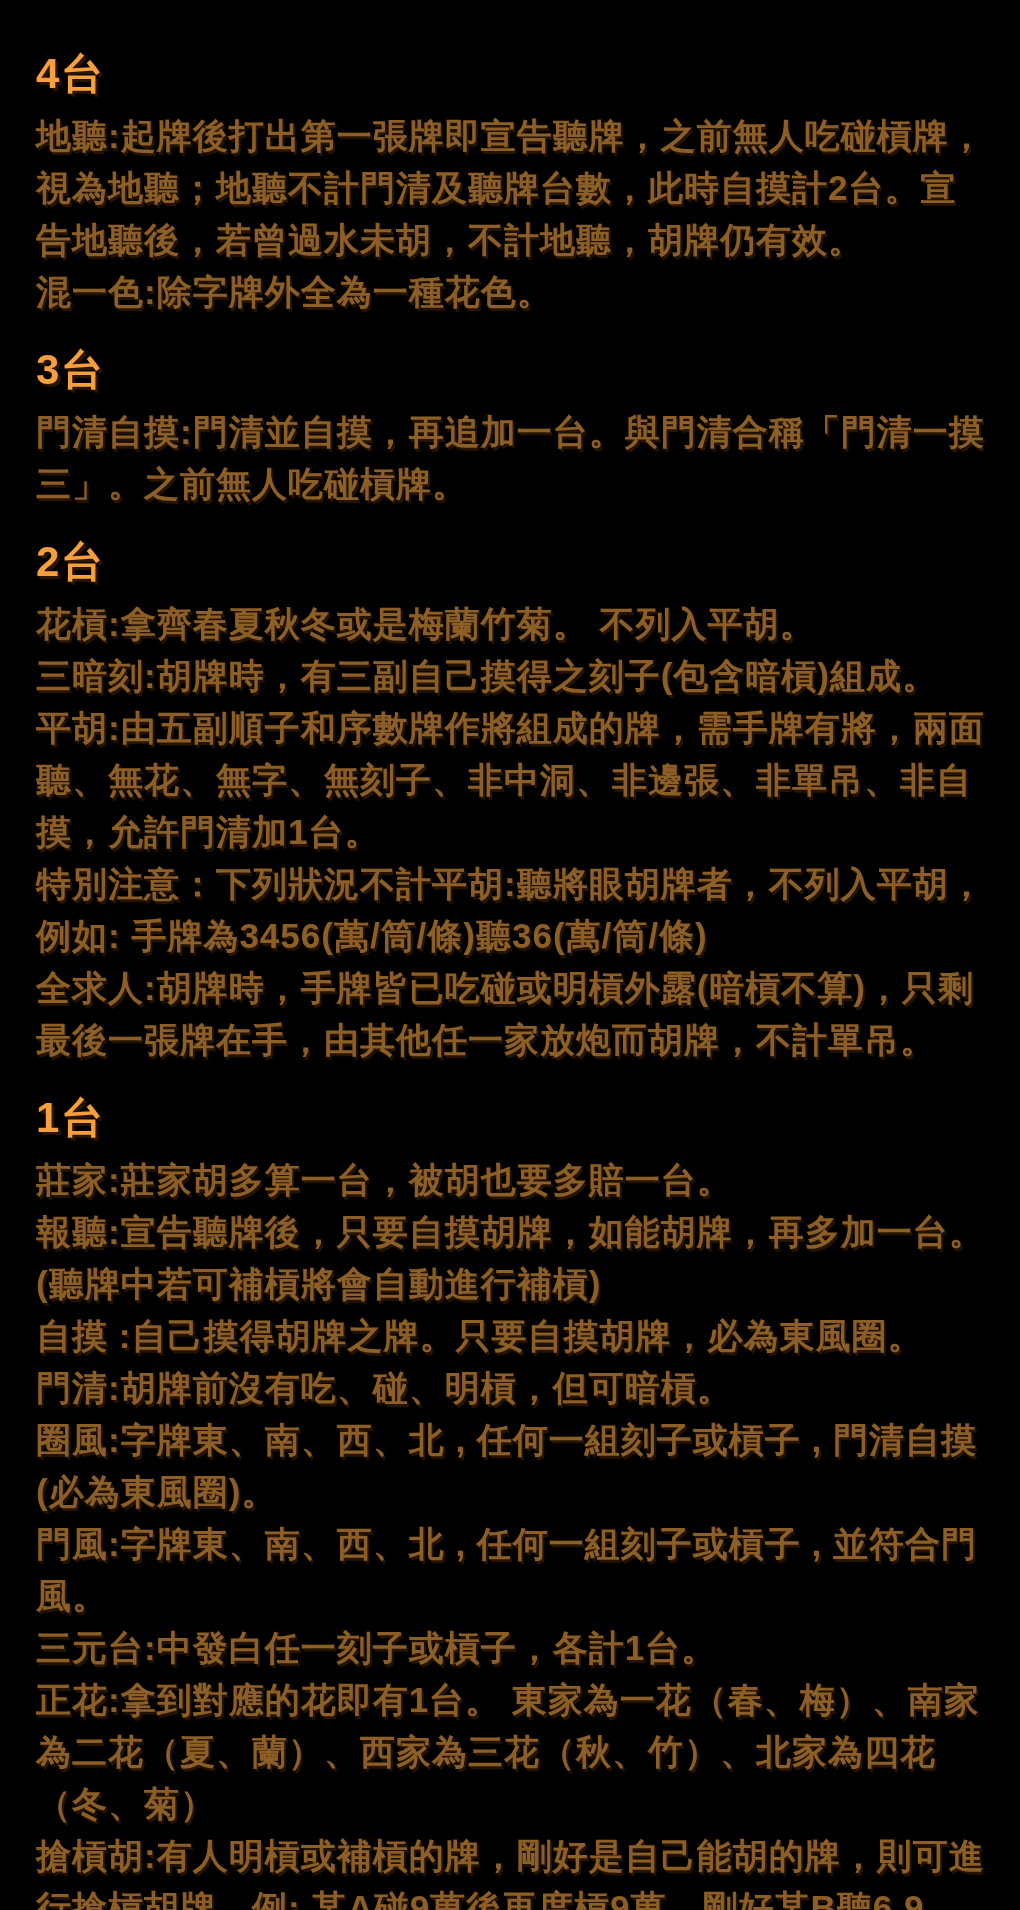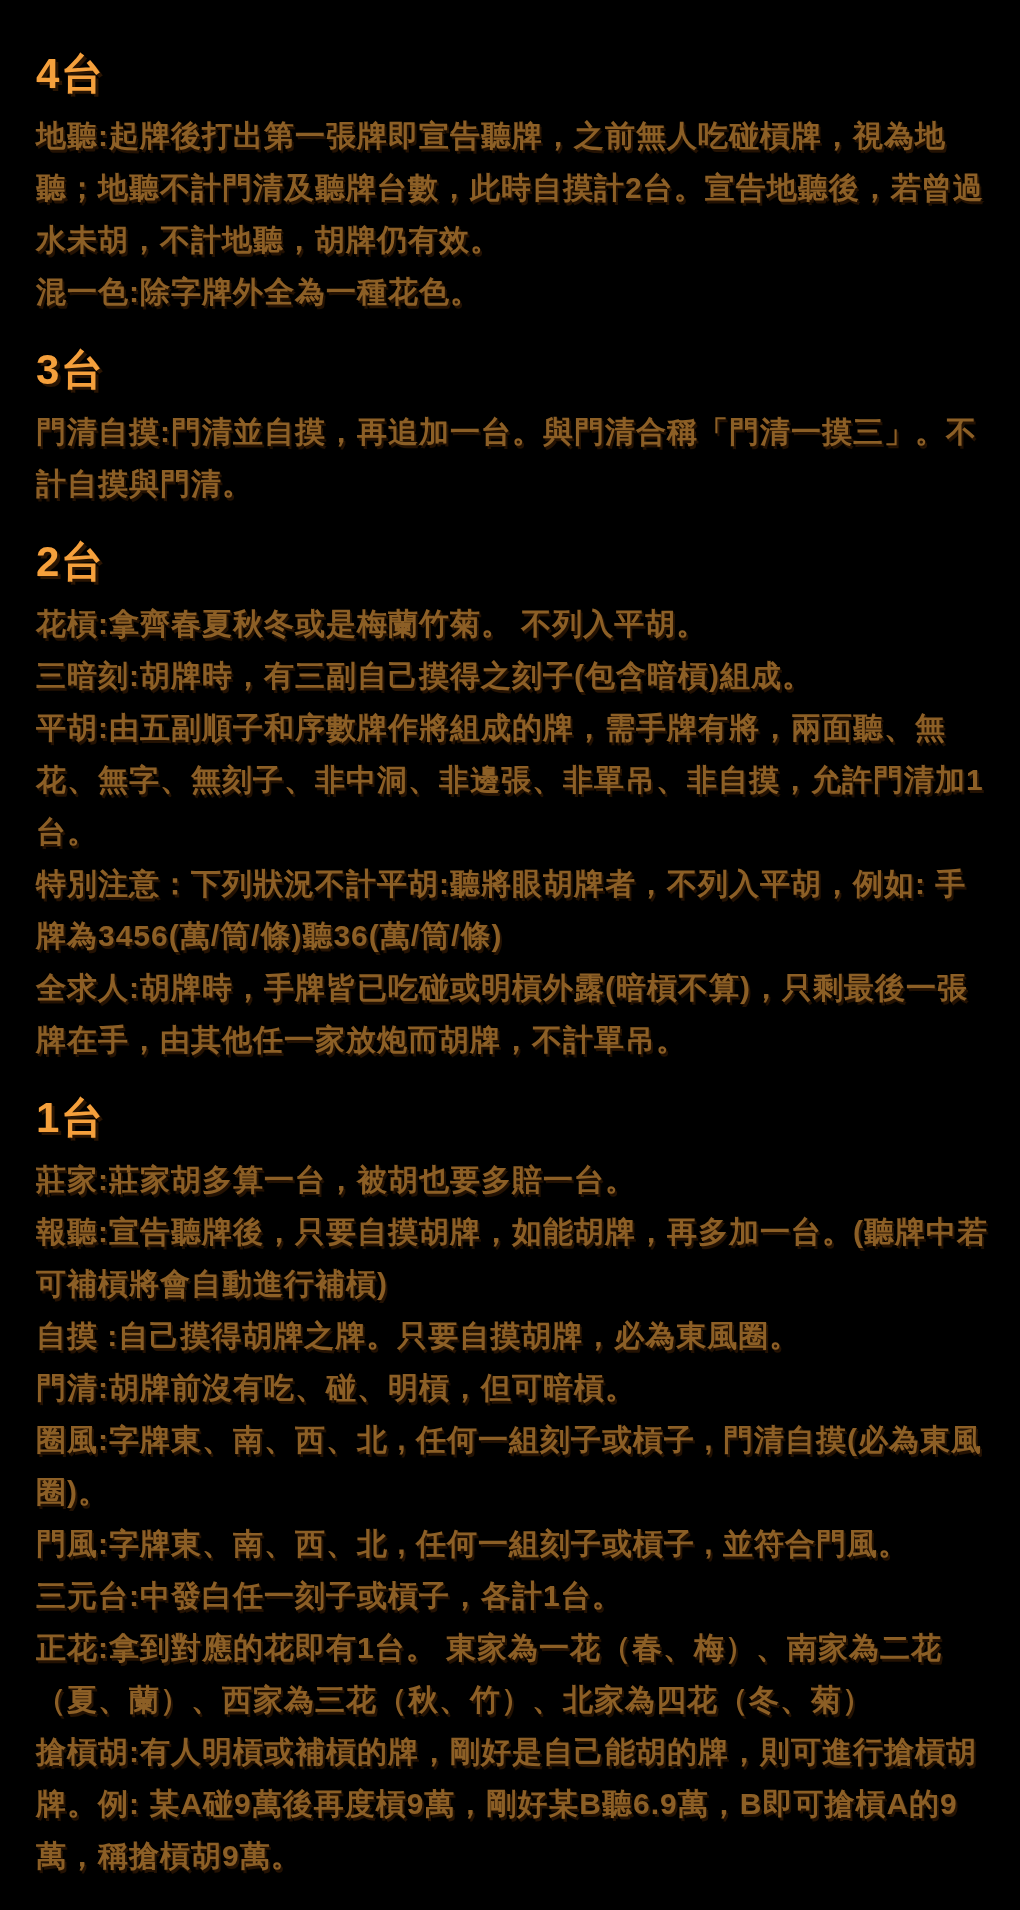--- a/index.html
+++ b/index.html
@@ -27,21 +27,21 @@
     margin: 0 0 10px 0;
     padding-top: 14px;
     letter-spacing: 2px;
     line-height: 52px;
     text-shadow: 3px 3px 0 #2a1503, 1px 1px 0 #2a1503;
   }
   section + section .tai-heading {
     padding-top: 26px;
   }
   .rule {
-    font-size: 30px;
+    font-size: 35px;
     font-weight: 700;
     color: #8C5F26;
     margin: 0;
     max-width: 952px;
     line-height: 52px;
     letter-spacing: 1px;
     text-shadow: 2px 3px 0 #241203, 1px 1px 0 #241203;
     word-break: break-all;
   }
 </style>
@@ -51,21 +51,21 @@
 <div class="doc">
 
   <section>
     <h2 class="tai-heading">4台</h2>
     <p class="rule">地聽:起牌後打出第一張牌即宣告聽牌，之前無人吃碰槓牌，視為地聽；地聽不計門清及聽牌台數，此時自摸計2台。宣告地聽後，若曾過水未胡，不計地聽，胡牌仍有效。</p>
     <p class="rule">混一色:除字牌外全為一種花色。</p>
   </section>
 
   <section>
     <h2 class="tai-heading">3台</h2>
-    <p class="rule">門清自摸:門清並自摸，再追加一台。與門清合稱「門清一摸三」。不計自摸與門清。</p>
+    <p class="rule">門清自摸:門清並自摸，再追加一台。與門清合稱「門清一摸三」。之前無人吃碰槓牌。</p>
   </section>
 
   <section>
     <h2 class="tai-heading">2台</h2>
     <p class="rule">花槓:拿齊春夏秋冬或是梅蘭竹菊。 不列入平胡。</p>
     <p class="rule">三暗刻:胡牌時，有三副自己摸得之刻子(包含暗槓)組成。</p>
     <p class="rule">平胡:由五副順子和序數牌作將組成的牌，需手牌有將，兩面聽、無花、無字、無刻子、非中洞、非邊張、非單吊、非自摸，允許門清加1台。</p>
     <p class="rule">特別注意：下列狀況不計平胡:聽將眼胡牌者，不列入平胡，例如: 手牌為3456(萬/筒/條)聽36(萬/筒/條)</p>
     <p class="rule">全求人:胡牌時，手牌皆已吃碰或明槓外露(暗槓不算)，只剩最後一張牌在手，由其他任一家放炮而胡牌，不計單吊。</p>
   </section>

